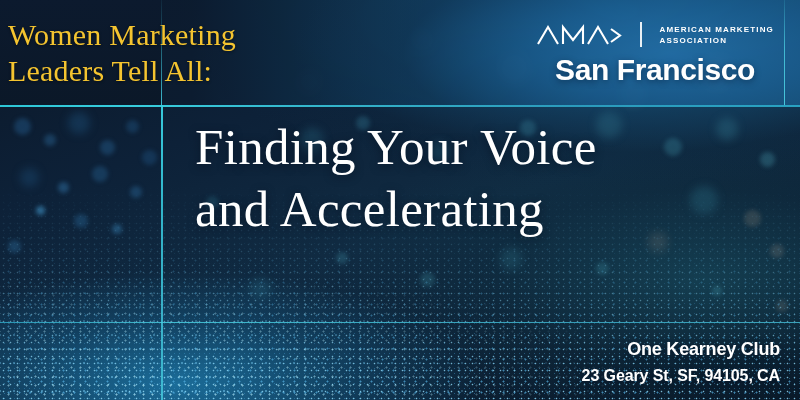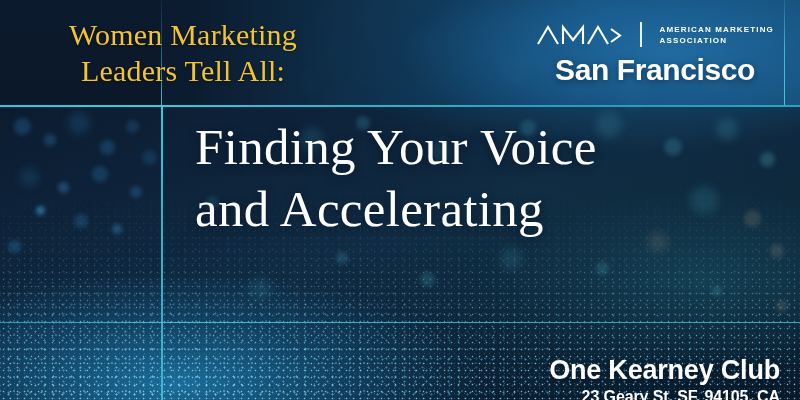--- a/index.html
+++ b/index.html
@@ -95,21 +95,21 @@
   .rule-v-right{
     position:absolute; left:784px; top:0px; width:1.4px; height:106px;
     background:linear-gradient(180deg, rgba(70,200,220,0.15) 0%, rgba(74,205,225,0.8) 45%, rgba(74,205,225,0.95) 100%);
   }
   .rule-v-left-topband{
     position:absolute; left:161px; top:0px; width:1.4px; height:106px;
     background:linear-gradient(180deg, rgba(60,190,215,0.08) 0%, rgba(60,195,218,0.5) 55%, rgba(66,205,228,0.9) 100%);
   }
   .kicker-wrap{
     position:absolute; left:8px; top:17px; width:350px;
-    text-align:center;
+    text-align:left;
   }
   .kicker-line{
     font-family:"Liberation Serif", serif;
     color:#F4C430;
     font-size:30px;
     line-height:36px;
     letter-spacing:0.2px;
     white-space:nowrap;
     text-shadow:0 1px 3px rgba(0,0,0,.45);
   }
@@ -176,24 +176,23 @@
     letter-spacing:-0.1px; line-height:25px;
     text-shadow:0 2px 6px rgba(0,15,35,.6);
   }
 
   
   .venue-block{
     position:absolute; right:20px; top:333px;
     text-align:right;
   }
   .venue-name{
-    color:#ffffff; font-size:27px; font-weight:bold;
+    color:#ffffff; font-size:18px; font-weight:bold;
     letter-spacing:-0.2px; line-height:32px;
     text-shadow:0 2px 7px rgba(0,15,35,.6);
-    margin-top:21px;
   }
   .venue-addr{
     color:#ffffff; font-size:16px; font-weight:bold;
     letter-spacing:-0.1px; line-height:21px;
     text-shadow:0 2px 6px rgba(0,15,35,.6);
   }
 </style>
 </head>
 <body>
 

